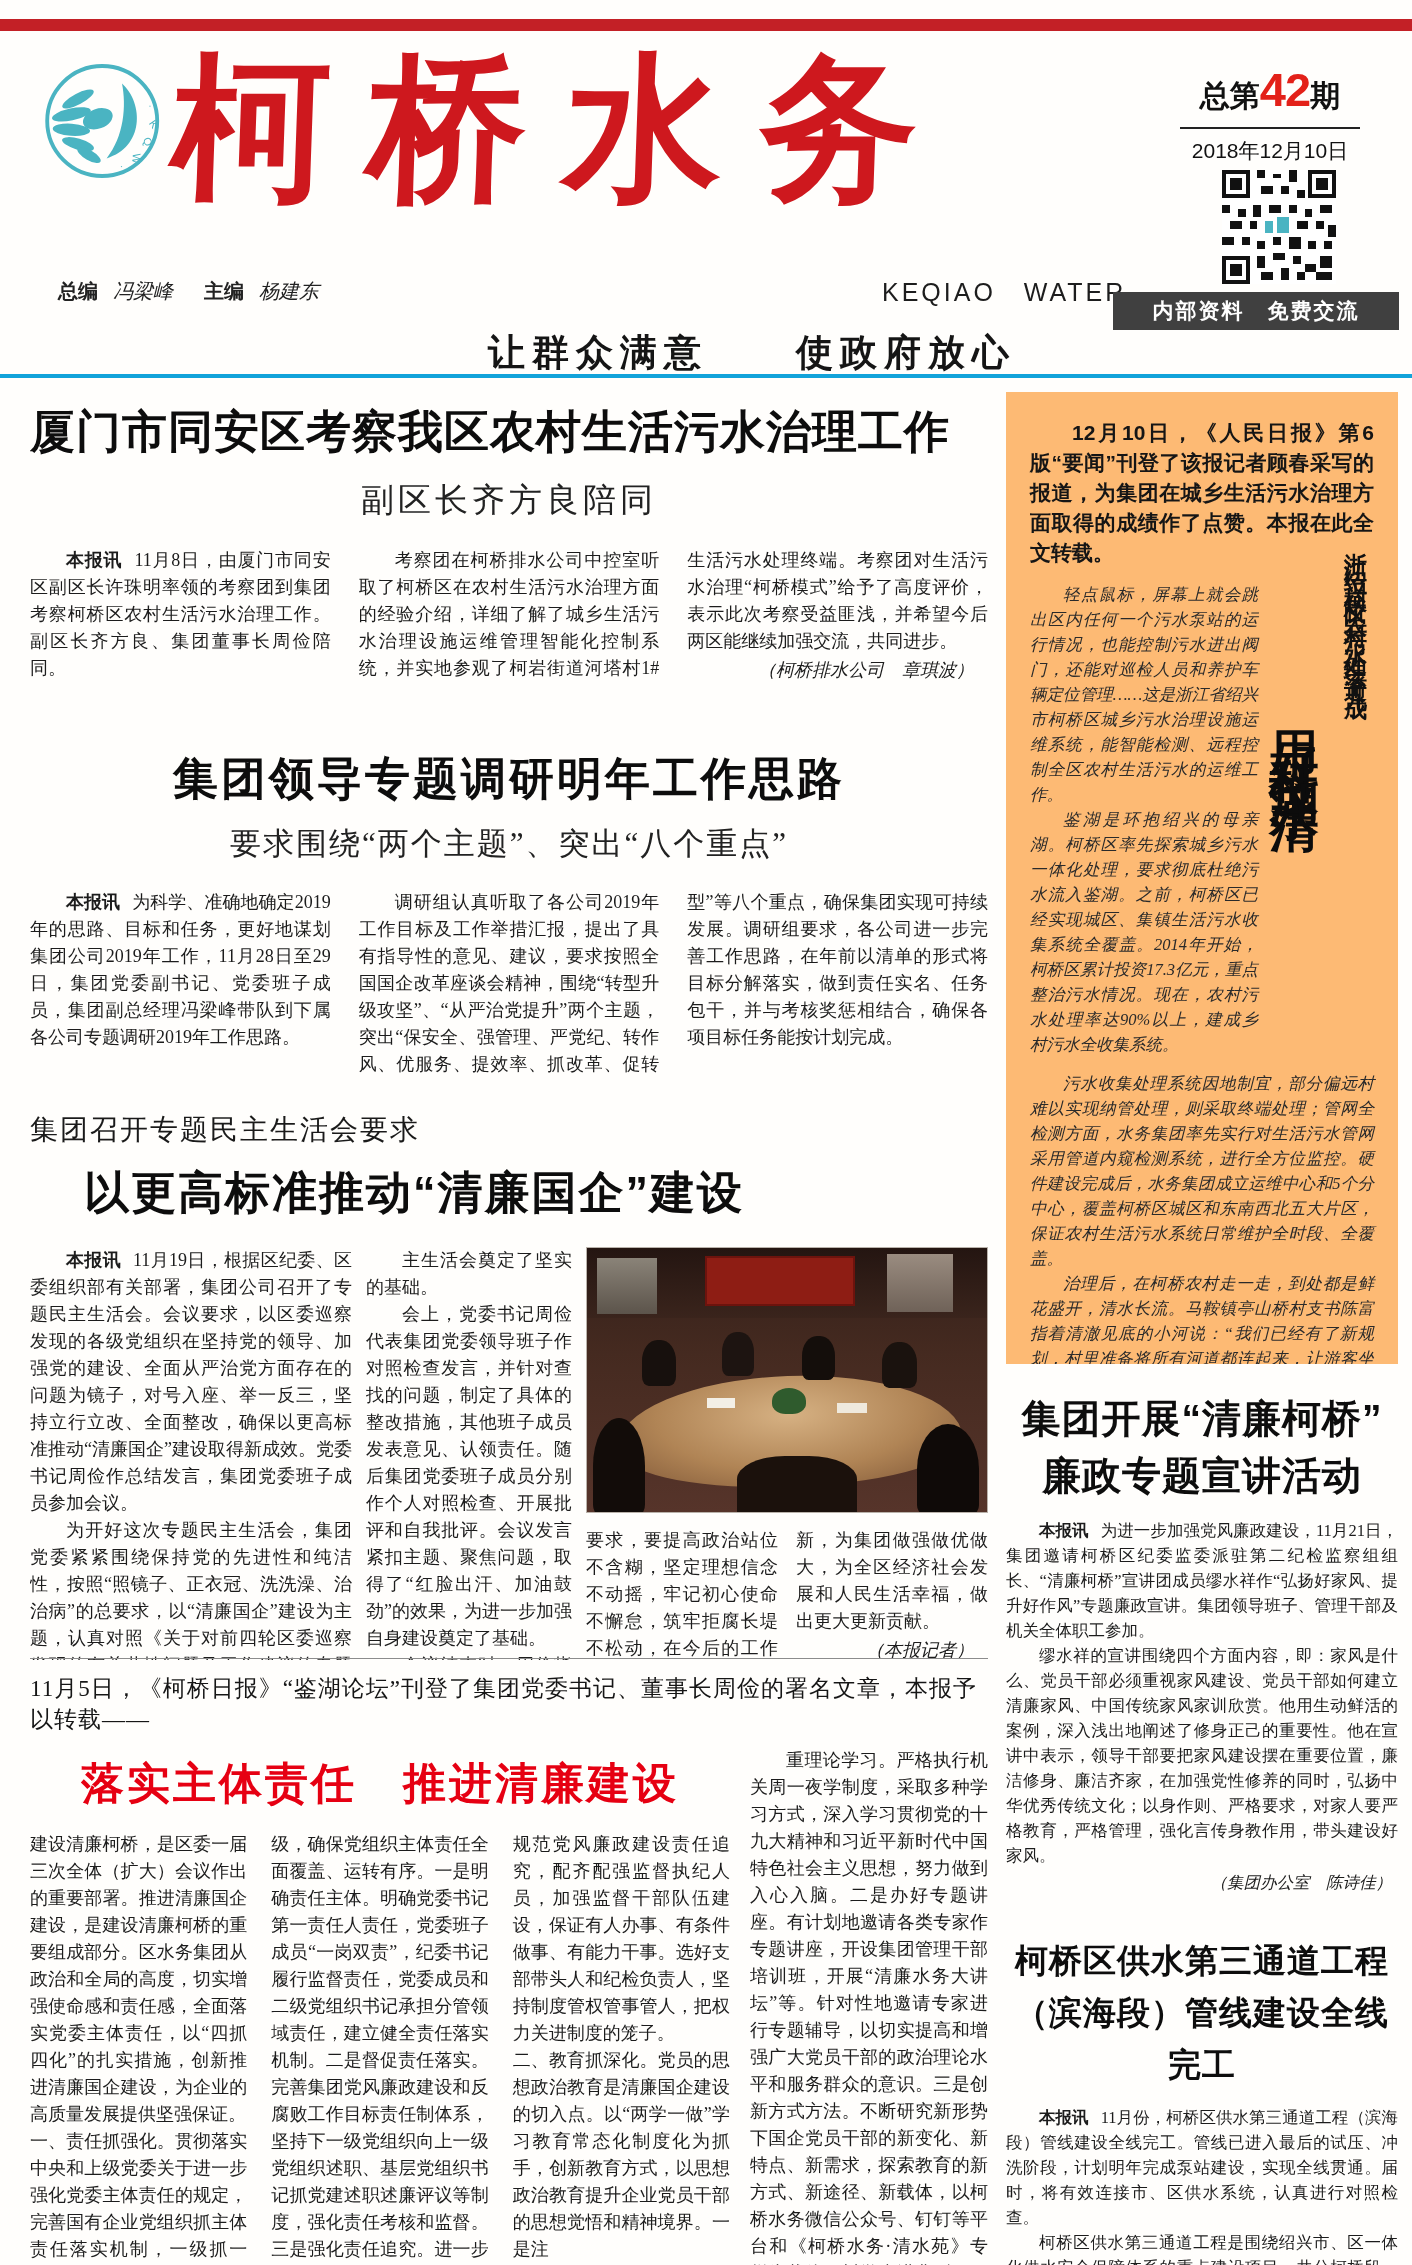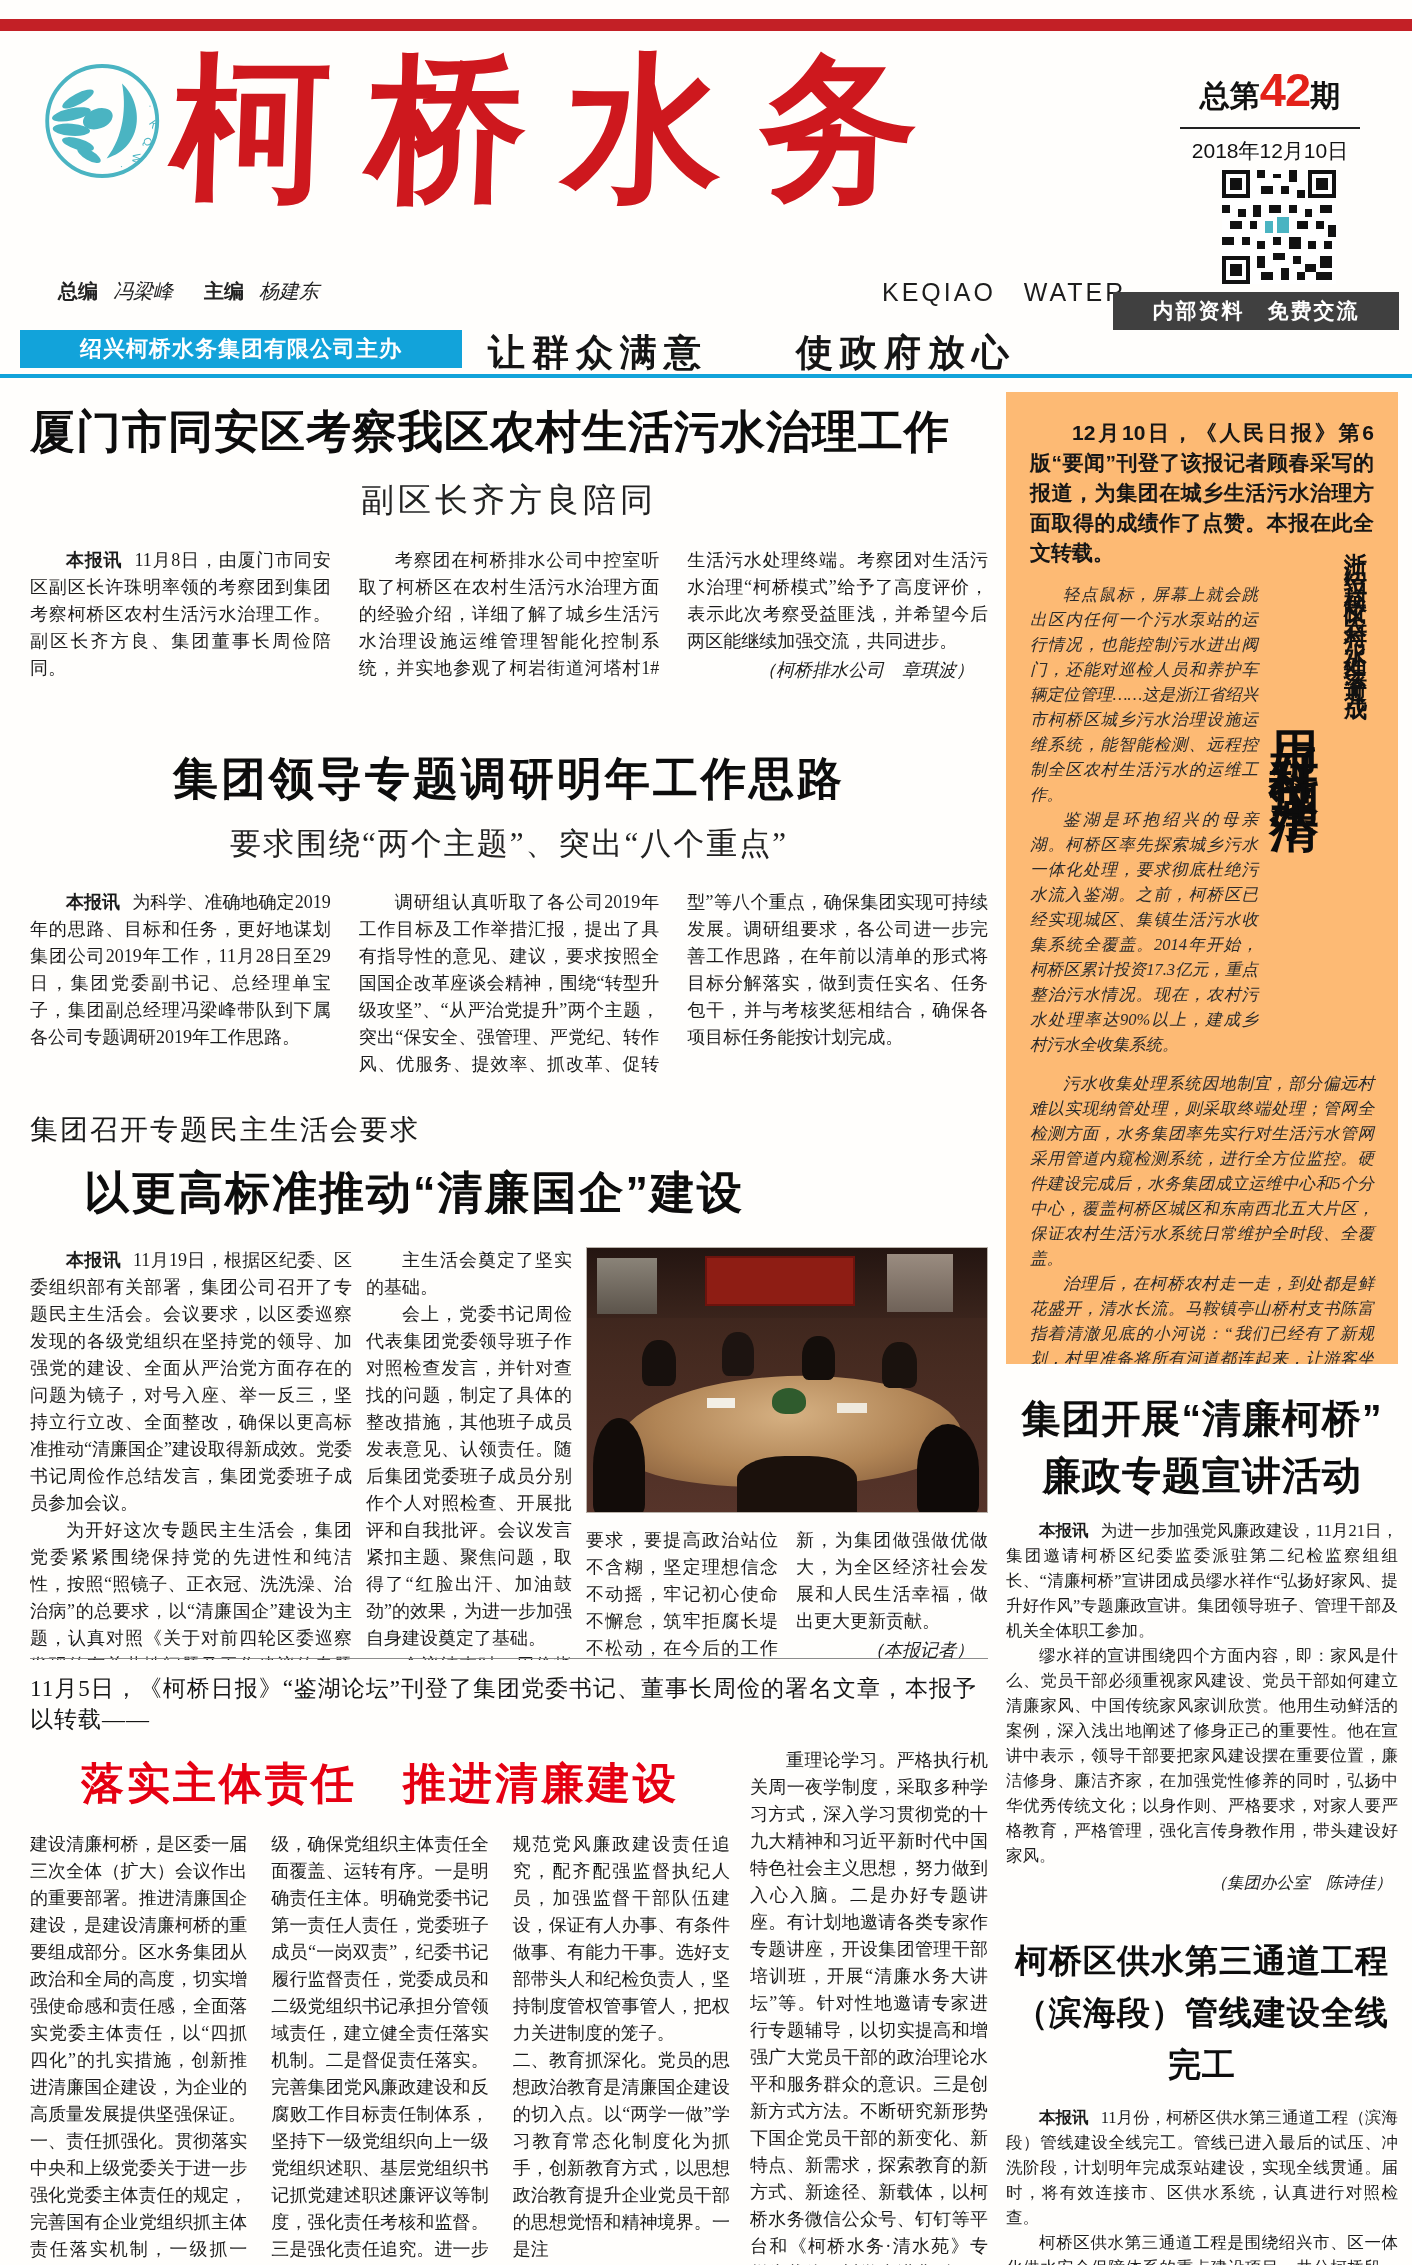--- a/index.html
+++ b/index.html
@@ -177,41 +177,40 @@
   </div>
 
   <div class="staffline">
     <b>总编</b>
     <span class="nm">冯梁峰</span>
     <b>主编</b>
     <span class="nm">杨建东</span>
   </div>
   <div class="engtitle">KEQIAO　WATER</div>
   <div class="badge">内部资料　免费交流</div>
-  <div class="orgbar">绍兴柯桥水务集团有限公司主办</div>
   <div class="slogan">让群众满意　　使政府放心</div>
   <div class="cyanrule"></div>
 
   <div class="leftmain">
 
     <div>
       <div class="hl-A">厦门市同安区考察我区农村生活污水治理工作</div>
       <div class="sub-A">副区长齐方良陪同</div>
       <div class="body3 bodyA">
         <p><span class="lead">本报讯</span><span>11月8日，由厦门市同安区副区长许珠明率领的考察团到集团考察柯桥区农村生活污水治理工作。副区长齐方良、集团董事长周俭陪同。</span></p>
         <p>考察团在柯桥排水公司中控室听取了柯桥区在农村生活污水治理方面的经验介绍，详细了解了城乡生活污水治理设施运维管理智能化控制系统，并实地参观了柯岩街道河塔村1#生活污水处理终端。考察团对生活污水治理“柯桥模式”给予了高度评价，表示此次考察受益匪浅，并希望今后两区能继续加强交流，共同进步。</p>
         <div class="byline">（柯桥排水公司　章琪波）</div>
       </div>
     </div>
 
     <div>
       <div class="hl-B">集团领导专题调研明年工作思路</div>
       <div class="sub-B">要求围绕“两个主题”、突出“八个重点”</div>
       <div class="body3 bodyB">
-        <p><span class="lead">本报讯</span><span>为科学、准确地确定2019年的思路、目标和任务，更好地谋划集团公司2019年工作，11月28日至29日，集团党委副书记、总经理单宝子，集团副总经理冯梁峰带队到下属各公司专题调研2019年工作思路。</span></p>
+        <p><span class="lead">本报讯</span><span>为科学、准确地确定2019年的思路、目标和任务，更好地谋划集团公司2019年工作，11月28日至29日，集团党委副书记、党委班子成员，集团副总经理冯梁峰带队到下属各公司专题调研2019年工作思路。</span></p>
         <p>调研组认真听取了各公司2019年工作目标及工作举措汇报，提出了具有指导性的意见、建议，要求按照全国国企改革座谈会精神，围绕“转型升级攻坚”、“从严治党提升”两个主题，突出“保安全、强管理、严党纪、转作风、优服务、提效率、抓改革、促转型”等八个重点，确保集团实现可持续发展。调研组要求，各公司进一步完善工作思路，在年前以清单的形式将目标分解落实，做到责任实名、任务包干，并与考核奖惩相结合，确保各项目标任务能按计划完成。</p>
 
       </div>
     </div>
 
     <div>
       <div class="kick-C">集团召开专题民主生活会要求</div>
       <div class="hl-C">以更高标准推动“清廉国企”建设</div>
       <div class="bodyC">
         <div class="c1 bodycol">

